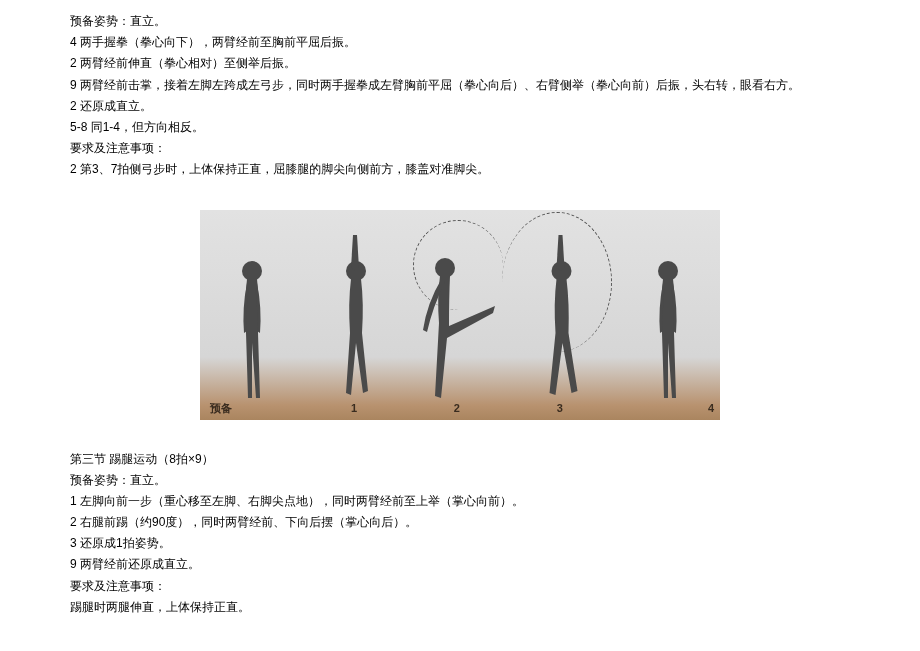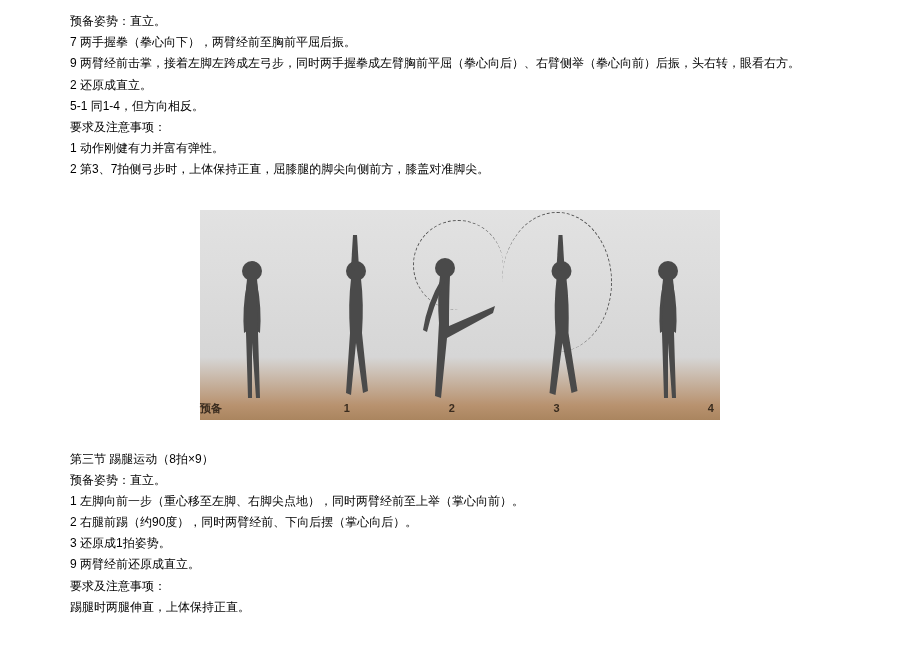--- a/index.html
+++ b/index.html
@@ -27,21 +27,21 @@
     .figure-labels {
       position: absolute;
       bottom: 2px;
       width: 100%;
       display: flex;
       color: #3a2c1f;
       font-size: 11px;
       font-weight: bold;
     }
     .fig-label { flex: 1; text-align: center; }
-    .fig-label:first-child { flex: 0.9; text-align: left; }
+    .fig-label:first-child { flex: 0.9; text-align: left; padding-left: 10px; }
     .fig-label:last-child { padding-right: 6px; text-align: right; }
     .poses {
       position: absolute;
       top: 0;
       left: 0;
       width: 100%;
       height: 92%;
       display: flex;
       align-items: flex-end;
     }
@@ -62,30 +62,30 @@
       border: 1px dashed #555;
       border-radius: 50%;
       pointer-events: none;
     }
   </style>
 </head>
 <body>
 
 <div class="indent">
   <div class="text-block">预备姿势：直立。</div>
-  <div class="text-block">7 两手握拳（拳心向下），两臂经前至胸前平屈后振。</div>
+  <div class="text-block">4 两手握拳（拳心向下），两臂经前至胸前平屈后振。</div>
+  <div class="text-block">2 两臂经前伸直（拳心相对）至侧举后振。</div>
 </div>
 <div class="text-block" style="padding-left:20px;text-indent:0;">
   <span>9 两臂经前击掌，接着左脚左跨成左弓步，同时两手握拳成左臂胸前平屈（拳心向后）、右臂侧举（拳心向前）后振，头右转，眼看右方。</span>
 </div>
 <div class="indent">
   <div class="text-block">2 还原成直立。</div>
-  <div class="text-block">5-1 同1-4，但方向相反。</div>
+  <div class="text-block">5-8 同1-4，但方向相反。</div>
   <div class="text-block">要求及注意事项：</div>
-  <div class="text-block">1 动作刚健有力并富有弹性。</div>
   <div class="text-block">2 第3、7拍侧弓步时，上体保持正直，屈膝腿的脚尖向侧前方，膝盖对准脚尖。</div>
 </div>
 
 <div class="figure">
   <div class="poses">
 
     <div class="pose">
       <svg class="silhouette" width="40" height="150" viewBox="0 0 40 150">
         <circle cx="20" cy="18" r="10"></circle>
         <path d="M15 26 Q12 50 14 80 L16 145 L20 145 L20 90 L24 145 L28 145 L26 80 Q28 50 25 26 Z"></path>

